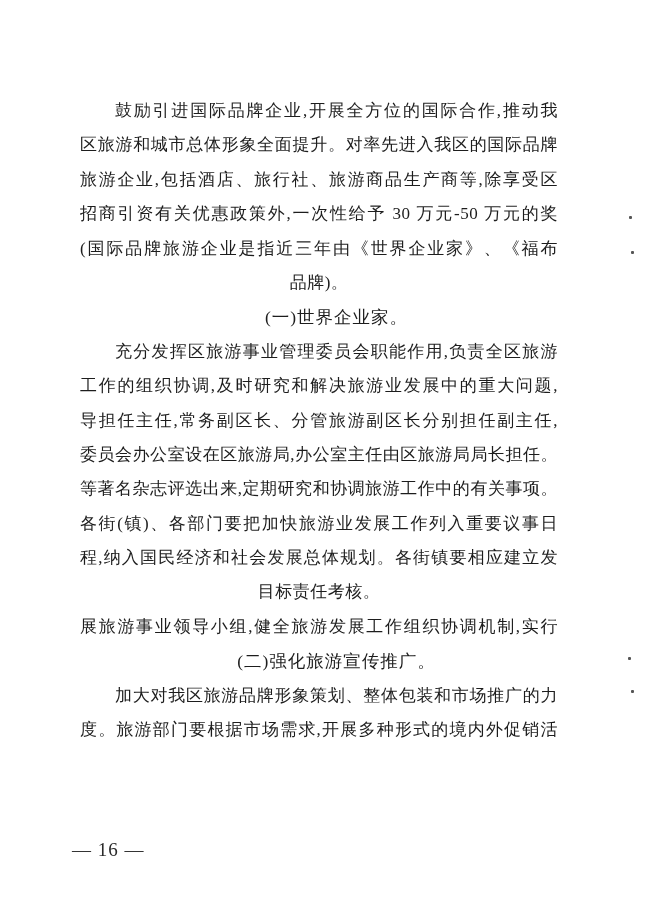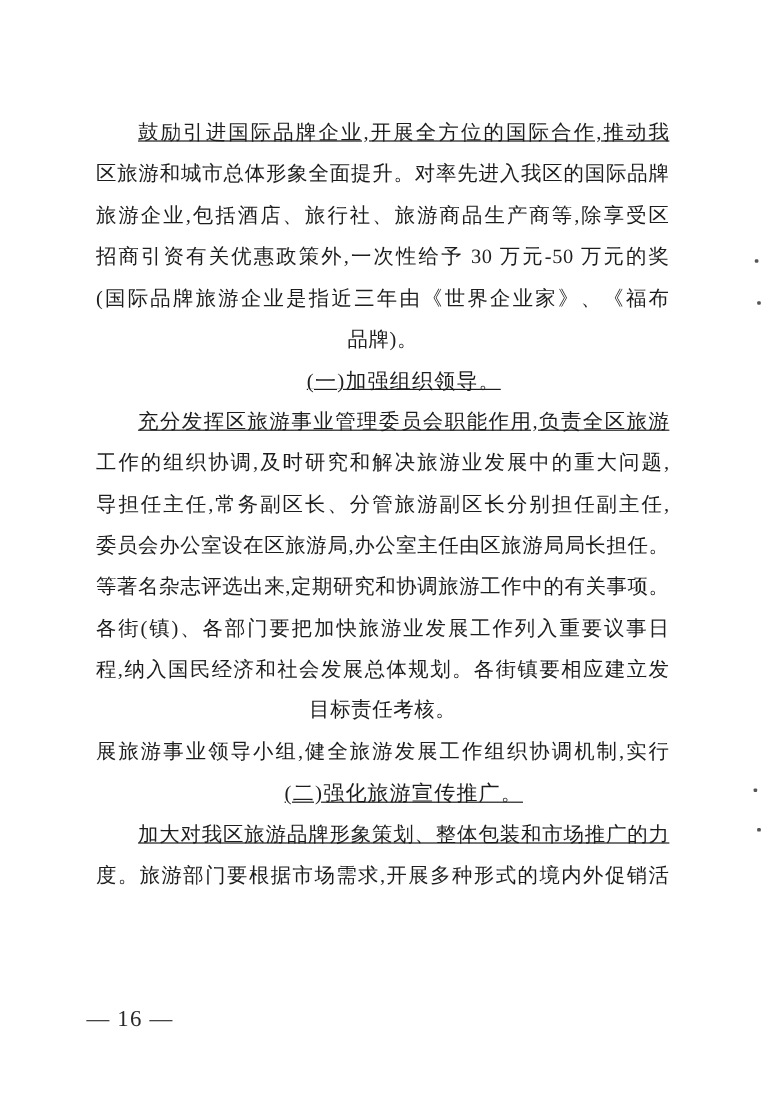--- a/index.html
+++ b/index.html
@@ -29,21 +29,20 @@
     height: 34.4px;
     line-height: 34.4px;
     font-size: 17px;
     letter-spacing: 0.5px;
     text-align: justify;
     text-align-last: justify;
     overflow: hidden;
   }
   .line.indent {
     padding-left: 35px;
-    text-decoration: underline;
   }
   .line.short {
     text-align: center;
     text-align-last: auto;
   }
   .line.heading-hei {
     font-family: "Liberation Sans", "DejaVu Sans", sans-serif;
     font-weight: 700;
     font-size: 17.5px;
     letter-spacing: 1.5px;
@@ -79,21 +78,21 @@
 
 <div class="page">
 
   <div class="doc-body">
     <div class="line indent">鼓励引进国际品牌企业,开展全方位的国际合作,推动我</div>
     <div class="line">区旅游和城市总体形象全面提升。对率先进入我区的国际品牌</div>
     <div class="line">旅游企业,包括酒店、旅行社、旅游商品生产商等,除享受区</div>
     <div class="line">招商引资有关优惠政策外,一次性给予 30 万元-50 万元的奖励。</div>
     <div class="line">(国际品牌旅游企业是指近三年由《世界企业家》、《福布斯》</div>
     <div class="line short">品牌)。</div>
-    <div class="line indent short heading-kai">(一)加强组织领导。</div>
+    <div class="line indent short heading-kai">(一)世界企业家。</div>
     <div class="line indent">充分发挥区旅游事业管理委员会职能作用,负责全区旅游</div>
     <div class="line">工作的组织协调,及时研究和解决旅游业发展中的重大问题,</div>
     <div class="line">导担任主任,常务副区长、分管旅游副区长分别担任副主任,</div>
     <div class="line">委员会办公室设在区旅游局,办公室主任由区旅游局局长担任。</div>
     <div class="line">等著名杂志评选出来,定期研究和协调旅游工作中的有关事项。</div>
     <div class="line">各街(镇)、各部门要把加快旅游业发展工作列入重要议事日</div>
     <div class="line">程,纳入国民经济和社会发展总体规划。各街镇要相应建立发</div>
     <div class="line short">目标责任考核。</div>
     <div class="line">展旅游事业领导小组,健全旅游发展工作组织协调机制,实行</div>
     <div class="line indent short heading-kai">(二)强化旅游宣传推广。</div>

